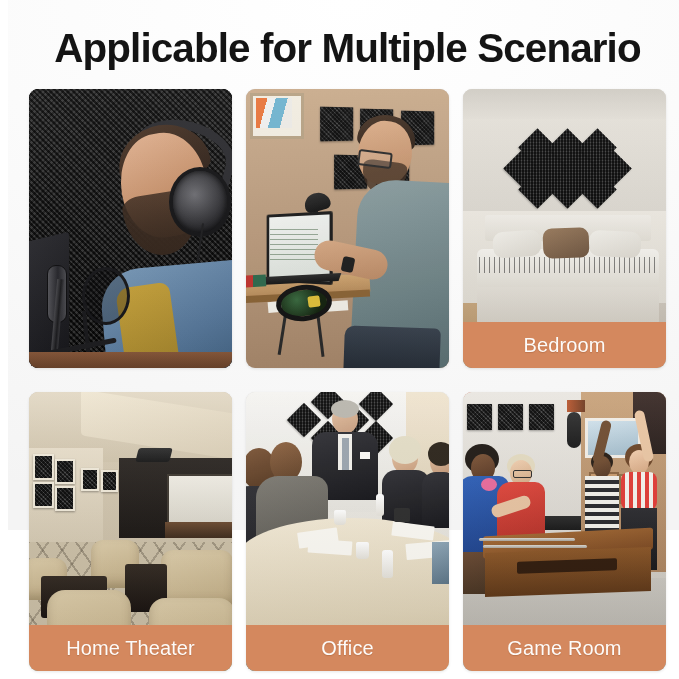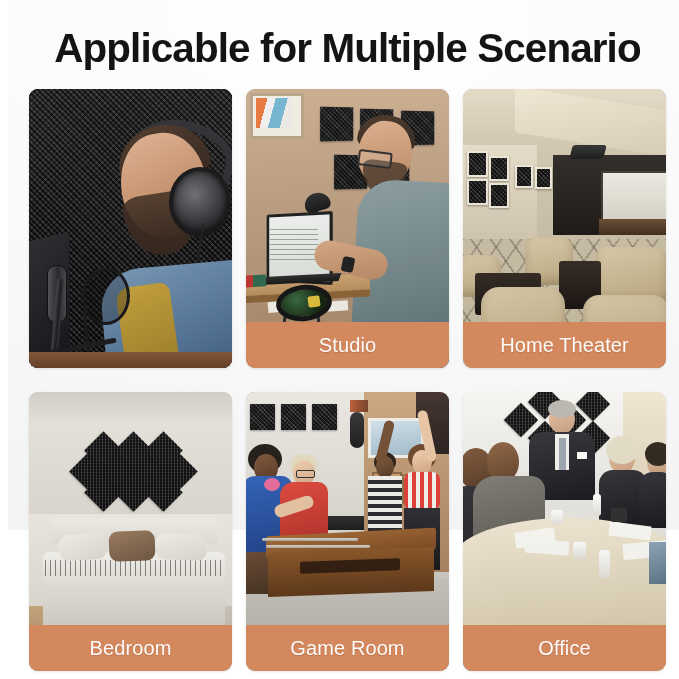--- a/index.html
+++ b/index.html
@@ -580,55 +580,20 @@
         <div class="t2-watch"></div>
 
         <div class="t2-paper"></div>
         <div class="t2-paper2"></div>
         <div class="t2-headphone"></div>
         <div class="t2-hp-yellow"></div>
         <div class="t2-book"></div>
         <div class="t2-chair"></div>
         <div class="shade-top"></div>
       </div>
-      <div class="caption">Studio</div>
-    </div>
-
-    <div class="tile">
-      <div class="photo">
-        <div class="t4-bg"></div>
-        <div class="t4-ceiling"></div>
-        <div class="t4-cove"></div>
-        <div class="t4-leftwall"></div>
-        <div class="t4-darkwall"></div>
-        <div class="t4-screen"></div>
-        <div class="t4-console"></div>
-        <div class="t4-projector"></div>
-
-        <div class="t4-panels">
-          <div class="panel-sq" style="left:0px;top:0px;width:17px;height:22px;"></div>
-          <div class="panel-sq" style="left:22px;top:5px;width:16px;height:21px;"></div>
-          <div class="panel-sq" style="left:0px;top:28px;width:17px;height:22px;"></div>
-          <div class="panel-sq" style="left:22px;top:32px;width:16px;height:21px;"></div>
-          <div class="panel-sq" style="left:48px;top:14px;width:14px;height:19px;"></div>
-          <div class="panel-sq" style="left:68px;top:16px;width:13px;height:18px;"></div>
-        </div>
-
-        <div class="t4-carpet"></div>
-
-        <div class="t4-chair" style="left:62px;top:148px;width:48px;height:48px;"></div>
-        <div class="t4-chair" style="left:-6px;top:166px;width:44px;height:42px;"></div>
-        <div class="t4-chair" style="left:132px;top:158px;width:72px;height:56px;"></div>
-        <div class="t4-table" style="left:96px;top:172px;width:42px;height:48px;"></div>
-        <div class="t4-table" style="left:12px;top:184px;width:66px;height:42px;"></div>
-        <div class="t4-chair" style="left:18px;top:198px;width:84px;height:82px;border-radius:18px 18px 0 0;"></div>
-        <div class="t4-chair" style="left:120px;top:206px;width:86px;height:74px;border-radius:16px 16px 0 0;"></div>
-        <div class="shade-top"></div>
-      </div>
-      <div class="caption">Home Theater</div>
     </div>
 
     <div class="tile">
       <div class="photo">
         <div class="t3-wall"></div>
         <div class="t3-ceiling"></div>
         <div class="t3-lowerwall"></div>
 
         <div class="t3-panels">
           <div class="panel-sq diamond" style="left:6px;top:22px;"></div>
@@ -652,72 +617,50 @@
         <div class="t3-pillow-l"></div>
         <div class="t3-pillow-r"></div>
         <div class="t3-pillow-c"></div>
         <div class="shade-top"></div>
       </div>
       <div class="caption">Bedroom</div>
     </div>
 
     <div class="tile">
       <div class="photo">
-        <div class="t6-bg"></div>
-        <div class="t6-wall"></div>
-        <div class="t6-wall-r"></div>
-        <div class="t6-darkwall"></div>
-        <div class="t6-window"></div>
-        <div class="t6-door"></div>
-        <div class="t6-picture"></div>
-        <div class="t6-baseboard"></div>
-
-        <div class="t6-panels">
-          <div class="panel-sq" style="left:0px;top:0px;width:25px;height:26px;"></div>
-          <div class="panel-sq" style="left:31px;top:0px;width:25px;height:26px;"></div>
-          <div class="panel-sq" style="left:62px;top:0px;width:25px;height:26px;"></div>
+        <div class="t4-bg"></div>
+        <div class="t4-ceiling"></div>
+        <div class="t4-cove"></div>
+        <div class="t4-leftwall"></div>
+        <div class="t4-darkwall"></div>
+        <div class="t4-screen"></div>
+        <div class="t4-console"></div>
+        <div class="t4-projector"></div>
+
+        <div class="t4-panels">
+          <div class="panel-sq" style="left:0px;top:0px;width:17px;height:22px;"></div>
+          <div class="panel-sq" style="left:22px;top:5px;width:16px;height:21px;"></div>
+          <div class="panel-sq" style="left:0px;top:28px;width:17px;height:22px;"></div>
+          <div class="panel-sq" style="left:22px;top:32px;width:16px;height:21px;"></div>
+          <div class="panel-sq" style="left:48px;top:14px;width:14px;height:19px;"></div>
+          <div class="panel-sq" style="left:68px;top:16px;width:13px;height:18px;"></div>
         </div>
 
-        <div class="r" style="left:104px;top:8px;width:18px;height:12px;background:linear-gradient(90deg,#b8562e,#6e3a20);"></div>
-        <div class="r" style="left:104px;top:20px;width:14px;height:36px;background:linear-gradient(180deg,#2e2e2e,#151515);border-radius:7px;"></div>
-
-        <div class="t6-floor"></div>
-
-        <div class="ell" style="left:2px;top:52px;width:34px;height:30px;background:#1d1712;"></div>
-        <div class="ell" style="left:8px;top:62px;width:24px;height:28px;background:linear-gradient(160deg,#7c5335,#513220);"></div>
-        <div class="r" style="left:-6px;top:84px;width:52px;height:86px;background:linear-gradient(165deg,#2d5fb8,#1b3d84);border-radius:16px 10px 0 0;"></div>
-        <div class="r" style="left:-4px;top:160px;width:46px;height:42px;background:linear-gradient(165deg,#6b4a33,#42301f);"></div>
-        <div class="ell" style="left:18px;top:86px;width:16px;height:13px;background:#e8699a;"></div>
-
-        <div class="ell" style="left:44px;top:62px;width:28px;height:24px;background:#e2d9bf;"></div>
-        <div class="ell" style="left:47px;top:68px;width:22px;height:26px;background:linear-gradient(160deg,#f0cfb0,#d0a681);"></div>
-        <div class="r" style="left:50px;top:78px;width:17px;height:6px;border:1.5px solid #2b2b2b;border-radius:2px;"></div>
-        <div class="r" style="left:34px;top:90px;width:48px;height:76px;background:linear-gradient(165deg,#e0453a,#a82a22);border-radius:14px 10px 0 0;"></div>
-        <div class="t6-arm" style="left:28px;top:108px;width:40px;height:13px;background:#e6c2a0;transform:rotate(-18deg);"></div>
-
-        <div class="ell" style="left:128px;top:60px;width:22px;height:20px;background:#241a12;"></div>
-        <div class="ell" style="left:130px;top:64px;width:18px;height:22px;background:linear-gradient(160deg,#7a5334,#4f3320);"></div>
-        <div class="r" style="left:122px;top:84px;width:34px;height:76px;background:repeating-linear-gradient(180deg,#f1efe9 0 4px,#26262a 4px 8px);"></div>
-        <div class="t6-arm" style="left:134px;top:28px;width:10px;height:44px;background:#6d4a2e;transform:rotate(14deg);"></div>
-
-        <div class="ell" style="left:162px;top:52px;width:28px;height:26px;background:#6a4325;"></div>
-        <div class="ell" style="left:166px;top:58px;width:20px;height:24px;background:linear-gradient(160deg,#f2ceae,#d2a37d);"></div>
-        <div class="r" style="left:158px;top:80px;width:36px;height:38px;background:repeating-linear-gradient(90deg,#e03a34 0 4px,#f4f2ec 4px 8px);border-radius:8px;"></div>
-        <div class="r" style="left:158px;top:116px;width:36px;height:62px;background:linear-gradient(180deg,#2a2a2e,#17171a);"></div>
-        <div class="t6-arm" style="left:176px;top:18px;width:10px;height:52px;background:#e8c4a1;transform:rotate(-12deg);"></div>
-
-        <div class="t6-table-top"></div>
-        <div class="t6-table-body"></div>
-        <div class="t6-table-slot"></div>
-        <div class="t6-rod" style="left:16px;top:146px;width:96px;"></div>
-        <div class="t6-rod" style="left:20px;top:153px;width:104px;"></div>
-        <div class="t6-rod-red" style="left:100px;top:150px;width:62px;"></div>
+        <div class="t4-carpet"></div>
+
+        <div class="t4-chair" style="left:62px;top:148px;width:48px;height:48px;"></div>
+        <div class="t4-chair" style="left:-6px;top:166px;width:44px;height:42px;"></div>
+        <div class="t4-chair" style="left:132px;top:158px;width:72px;height:56px;"></div>
+        <div class="t4-table" style="left:96px;top:172px;width:42px;height:48px;"></div>
+        <div class="t4-table" style="left:12px;top:184px;width:66px;height:42px;"></div>
+        <div class="t4-chair" style="left:18px;top:198px;width:84px;height:82px;border-radius:18px 18px 0 0;"></div>
+        <div class="t4-chair" style="left:120px;top:206px;width:86px;height:74px;border-radius:16px 16px 0 0;"></div>
         <div class="shade-top"></div>
       </div>
-      <div class="caption">Game Room</div>
+      <div class="caption">Home Theater</div>
     </div>
 
     <div class="tile">
       <div class="photo">
         <div class="t5-bg"></div>
         <div class="t5-wall"></div>
         <div class="t5-wall-r"></div>
 
         <div class="t5-panels">
           <div class="panel-sq diamond" style="left:6px;top:10px;"></div>
@@ -757,14 +700,70 @@
         <div class="t5-cup" style="left:110px;top:150px;width:13px;height:17px;"></div>
         <div class="t5-cup" style="left:130px;top:102px;width:8px;height:22px;border-radius:3px;"></div>
         <div class="t5-cup" style="left:136px;top:158px;width:11px;height:28px;border-radius:3px;"></div>
         <div class="r" style="left:148px;top:116px;width:16px;height:14px;background:#2b2b2b;border-radius:2px;"></div>
         <div class="r" style="left:186px;top:150px;width:20px;height:42px;background:linear-gradient(160deg,#8fa7b8,#5a7385);"></div>
         <div class="shade-top"></div>
       </div>
       <div class="caption">Office</div>
     </div>
 
+    <div class="tile">
+      <div class="photo">
+        <div class="t6-bg"></div>
+        <div class="t6-wall"></div>
+        <div class="t6-wall-r"></div>
+        <div class="t6-darkwall"></div>
+        <div class="t6-window"></div>
+        <div class="t6-door"></div>
+        <div class="t6-picture"></div>
+        <div class="t6-baseboard"></div>
+
+        <div class="t6-panels">
+          <div class="panel-sq" style="left:0px;top:0px;width:25px;height:26px;"></div>
+          <div class="panel-sq" style="left:31px;top:0px;width:25px;height:26px;"></div>
+          <div class="panel-sq" style="left:62px;top:0px;width:25px;height:26px;"></div>
+        </div>
+
+        <div class="r" style="left:104px;top:8px;width:18px;height:12px;background:linear-gradient(90deg,#b8562e,#6e3a20);"></div>
+        <div class="r" style="left:104px;top:20px;width:14px;height:36px;background:linear-gradient(180deg,#2e2e2e,#151515);border-radius:7px;"></div>
+
+        <div class="t6-floor"></div>
+
+        <div class="ell" style="left:2px;top:52px;width:34px;height:30px;background:#1d1712;"></div>
+        <div class="ell" style="left:8px;top:62px;width:24px;height:28px;background:linear-gradient(160deg,#7c5335,#513220);"></div>
+        <div class="r" style="left:-6px;top:84px;width:52px;height:86px;background:linear-gradient(165deg,#2d5fb8,#1b3d84);border-radius:16px 10px 0 0;"></div>
+        <div class="r" style="left:-4px;top:160px;width:46px;height:42px;background:linear-gradient(165deg,#6b4a33,#42301f);"></div>
+        <div class="ell" style="left:18px;top:86px;width:16px;height:13px;background:#e8699a;"></div>
+
+        <div class="ell" style="left:44px;top:62px;width:28px;height:24px;background:#e2d9bf;"></div>
+        <div class="ell" style="left:47px;top:68px;width:22px;height:26px;background:linear-gradient(160deg,#f0cfb0,#d0a681);"></div>
+        <div class="r" style="left:50px;top:78px;width:17px;height:6px;border:1.5px solid #2b2b2b;border-radius:2px;"></div>
+        <div class="r" style="left:34px;top:90px;width:48px;height:76px;background:linear-gradient(165deg,#e0453a,#a82a22);border-radius:14px 10px 0 0;"></div>
+        <div class="t6-arm" style="left:28px;top:108px;width:40px;height:13px;background:#e6c2a0;transform:rotate(-18deg);"></div>
+
+        <div class="ell" style="left:128px;top:60px;width:22px;height:20px;background:#241a12;"></div>
+        <div class="ell" style="left:130px;top:64px;width:18px;height:22px;background:linear-gradient(160deg,#7a5334,#4f3320);"></div>
+        <div class="r" style="left:122px;top:84px;width:34px;height:76px;background:repeating-linear-gradient(180deg,#f1efe9 0 4px,#26262a 4px 8px);"></div>
+        <div class="t6-arm" style="left:134px;top:28px;width:10px;height:44px;background:#6d4a2e;transform:rotate(14deg);"></div>
+
+        <div class="ell" style="left:162px;top:52px;width:28px;height:26px;background:#6a4325;"></div>
+        <div class="ell" style="left:166px;top:58px;width:20px;height:24px;background:linear-gradient(160deg,#f2ceae,#d2a37d);"></div>
+        <div class="r" style="left:158px;top:80px;width:36px;height:38px;background:repeating-linear-gradient(90deg,#e03a34 0 4px,#f4f2ec 4px 8px);border-radius:8px;"></div>
+        <div class="r" style="left:158px;top:116px;width:36px;height:62px;background:linear-gradient(180deg,#2a2a2e,#17171a);"></div>
+        <div class="t6-arm" style="left:176px;top:18px;width:10px;height:52px;background:#e8c4a1;transform:rotate(-12deg);"></div>
+
+        <div class="t6-table-top"></div>
+        <div class="t6-table-body"></div>
+        <div class="t6-table-slot"></div>
+        <div class="t6-rod" style="left:16px;top:146px;width:96px;"></div>
+        <div class="t6-rod" style="left:20px;top:153px;width:104px;"></div>
+        <div class="t6-rod-red" style="left:100px;top:150px;width:62px;"></div>
+        <div class="shade-top"></div>
+      </div>
+      <div class="caption">Game Room</div>
+    </div>
+
   </div>
 </div>
 
 </body></html>

